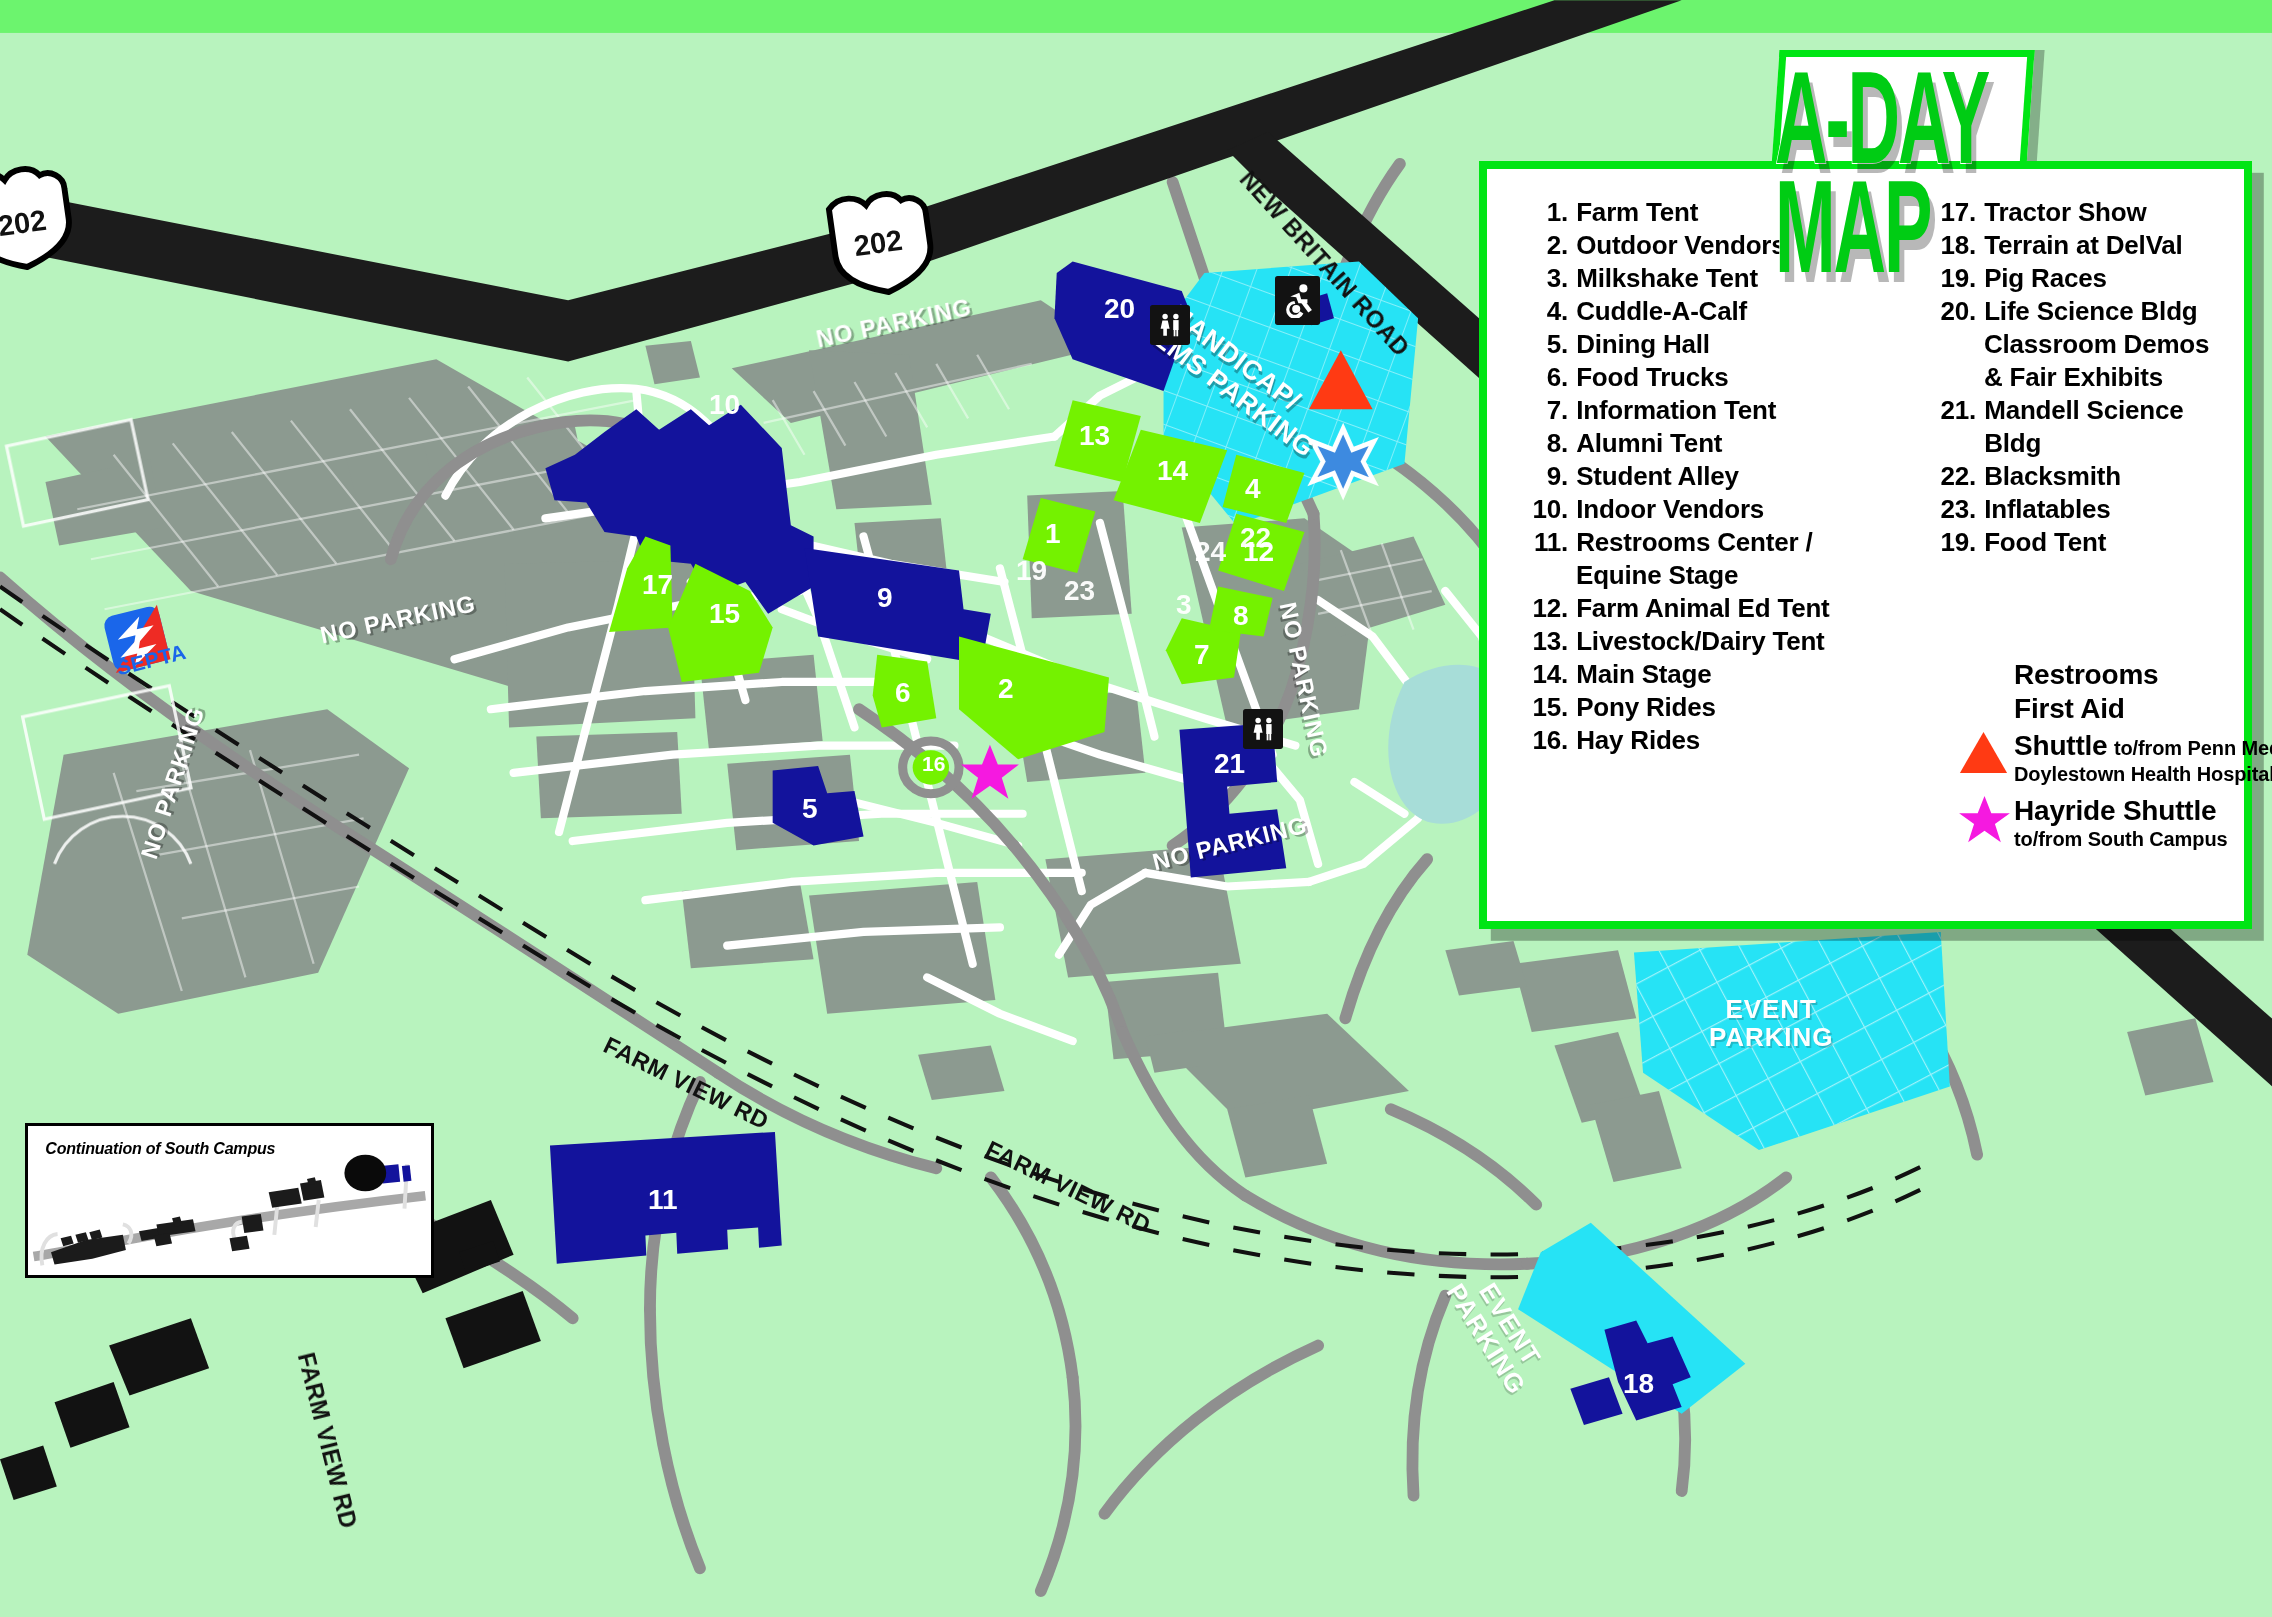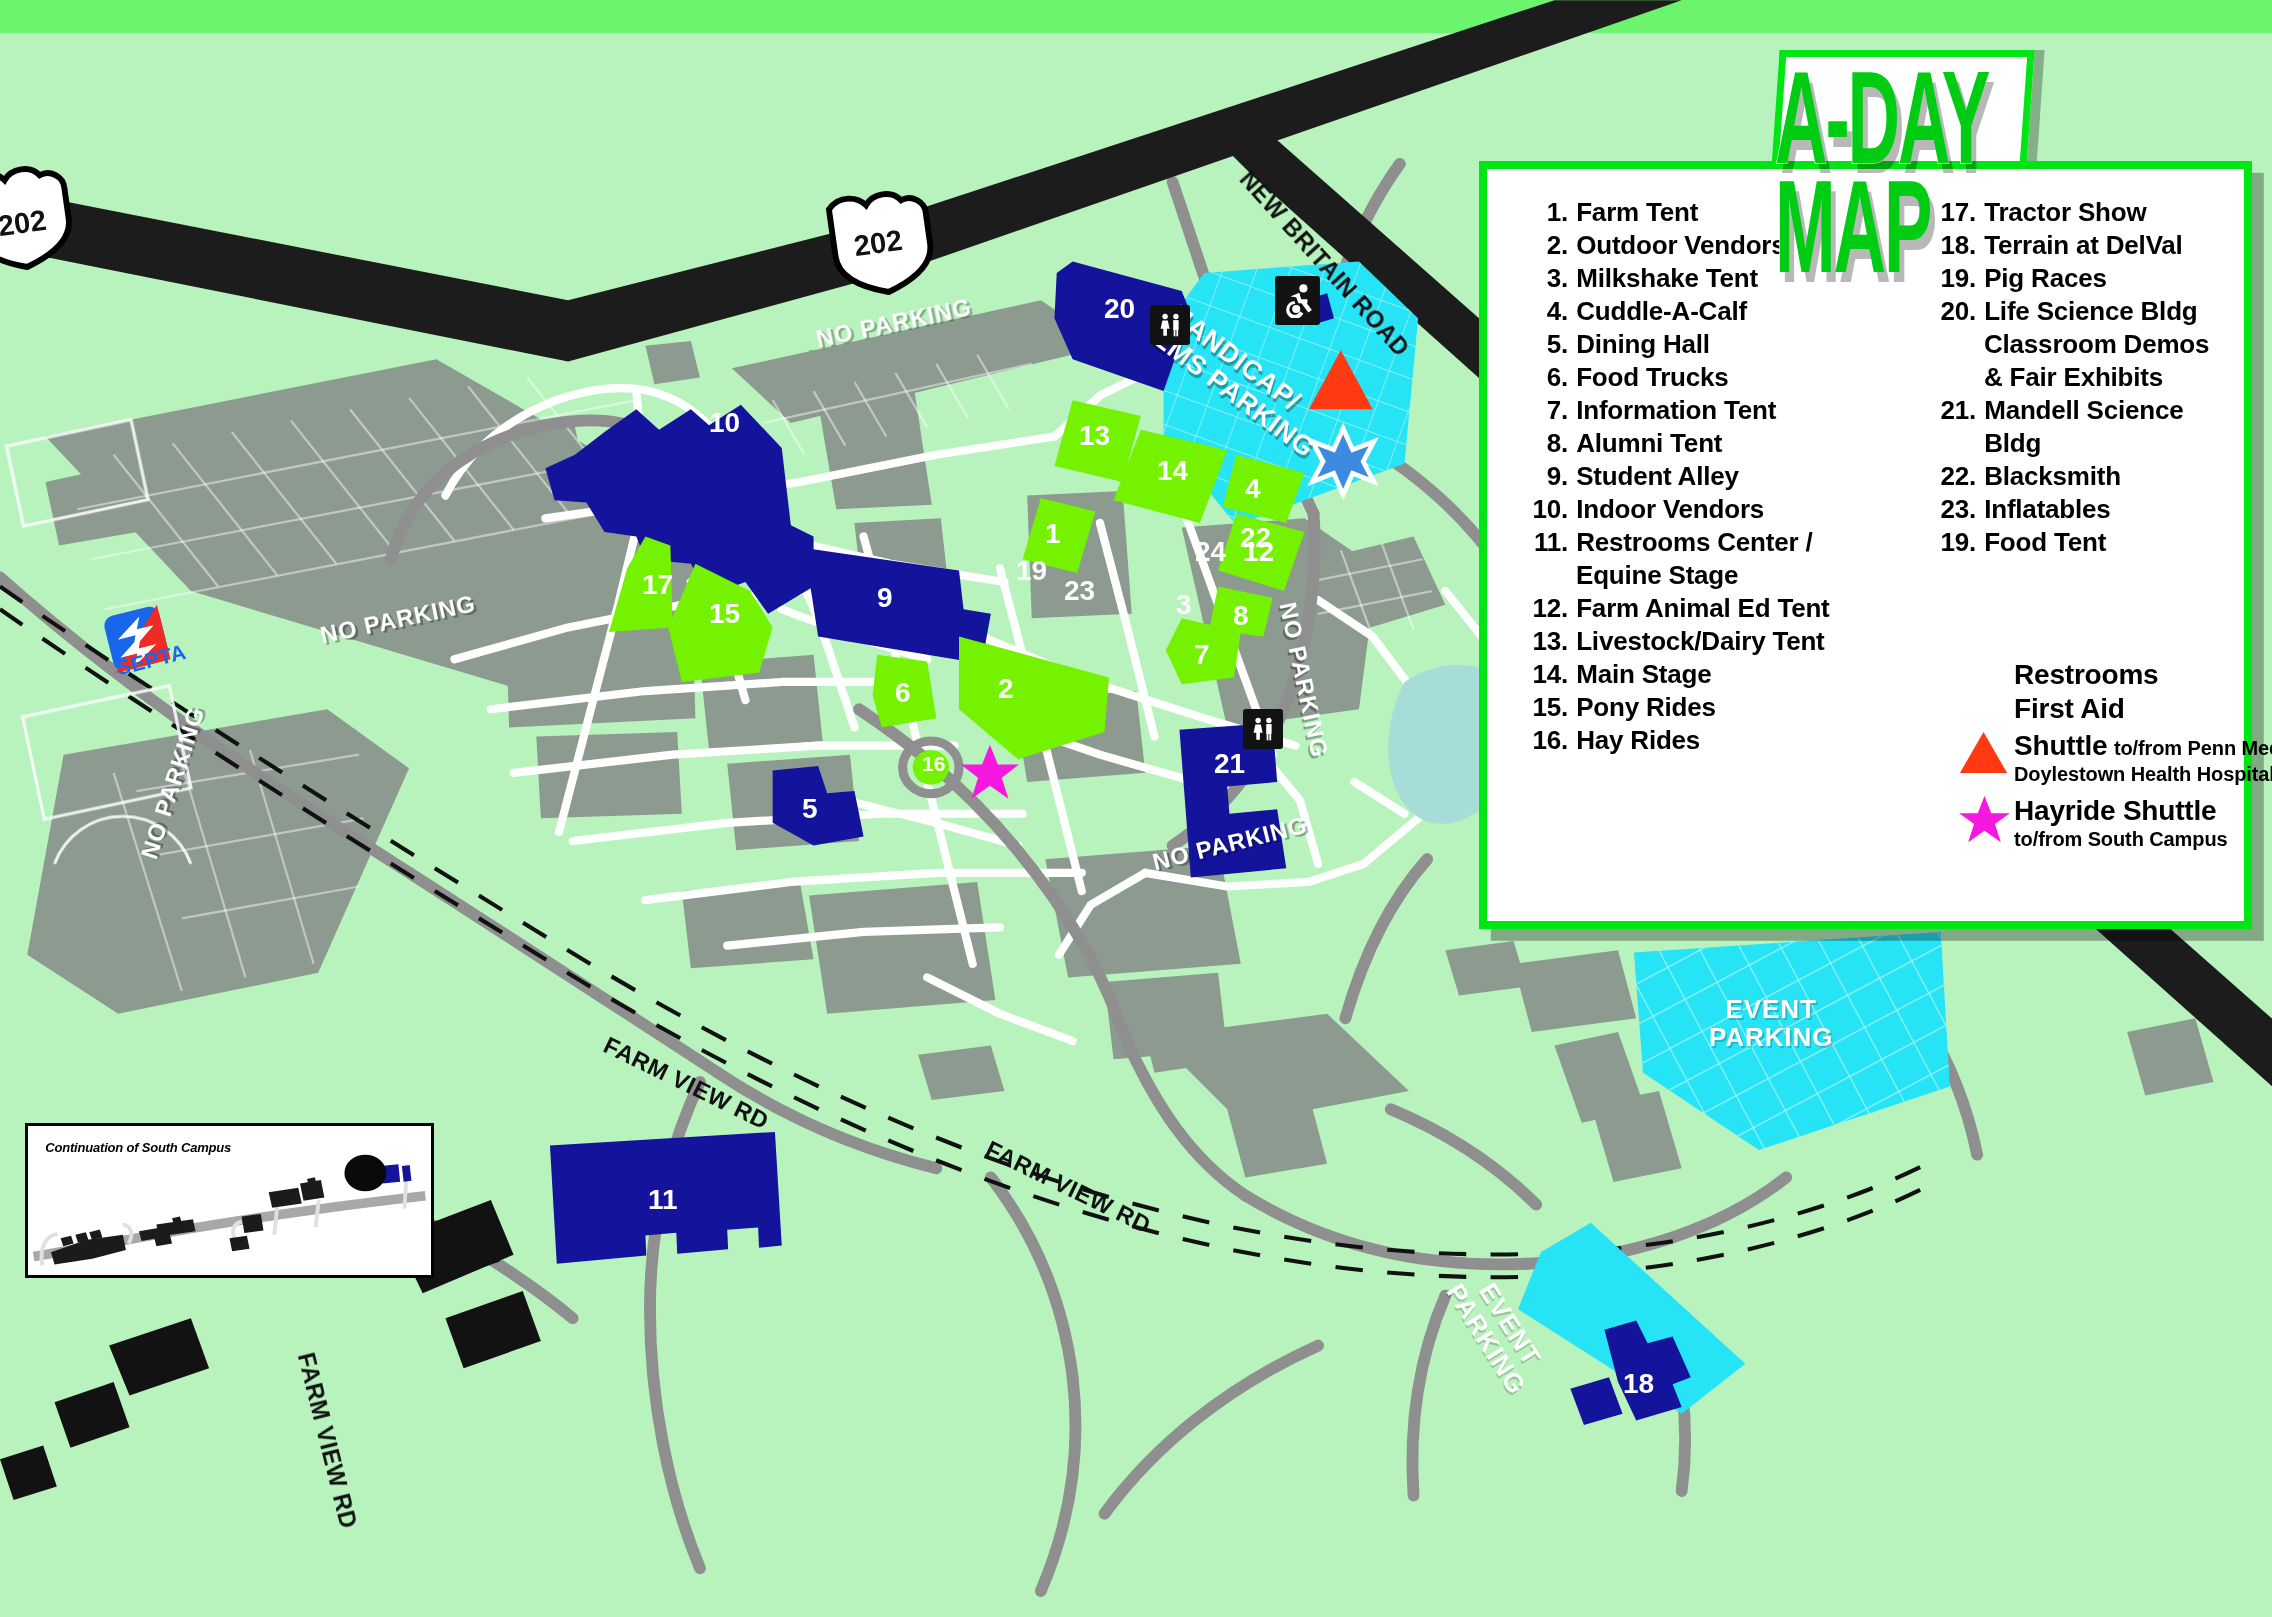--- a/index.html
+++ b/index.html
@@ -72,21 +72,21 @@
     box-shadow:10px 0 0 rgba(0,0,0,.28);
   }
 
   
   #inset{
     position:absolute;left:25px;top:1123px;width:409px;height:155px;
     background:#fff;border:3.2px solid #000;box-sizing:border-box;overflow:hidden;
   }
   #inset-title{
     position:absolute;left:17.3px;top:13.6px;font-weight:bold;font-style:italic;
-    font-size:13px;color:#000;letter-spacing:-0.2px;
+    font-size:16px;color:#000;letter-spacing:-0.2px;
   }
 
   
   .lbl{position:absolute;white-space:nowrap;font-weight:bold;}
   .lbl-np{ 
     color:#fff;font-size:23.6px;letter-spacing:0.9px;
     text-shadow:2.3px 2.3px 0 rgba(0,0,0,.30);
   }
   .lbl-road{color:#111;font-size:23.6px;letter-spacing:0.5px;}
   .lbl-ep{ 
@@ -391,21 +391,21 @@
   <div class="badge" style="left:1275px;top:276px;width:45px;height:49px;">
     <svg width="34" height="35" viewBox="0 0 74 78">
       <circle cx="49" cy="12" r="9" fill="#fff"></circle>
       <path d="M20,30 L40,22 L44,36 L58,36 L58,45 L38,45 L33,32 Z" fill="#fff"></path>
       <path d="M29,40 a20,20 0 1 0 20,28 l-8,-5 a12,12 0 1 1 -10,-16 Z" fill="#fff"></path>
       <path d="M44,44 L60,66 L68,60 L54,42 Z" fill="#fff"></path>
       <circle cx="33" cy="58" r="9" fill="#fff"></circle>
     </svg>
   </div>
 
-  <div class="lbl lbl-num" style="left:709px;top:407px;text-align:center;">10</div>
+  <div class="lbl lbl-num" style="left:709px;top:389px;text-align:center;">10</div>
   <div class="lbl lbl-num" style="left:1104px;top:293px;">20</div>
   <div class="lbl lbl-num" style="left:642px;top:569px;">17</div>
   <div class="lbl lbl-num" style="left:709px;top:598px;">15</div>
   <div class="lbl lbl-num" style="left:1079px;top:420px;">13</div>
   <div class="lbl lbl-num" style="left:1045px;top:518px;">1</div>
   <div class="lbl lbl-num" style="left:1157px;top:455px;">14</div>
   <div class="lbl lbl-num" style="left:1245px;top:473px;">4</div>
   <div class="lbl lbl-num" style="left:1243px;top:536px;">12</div>
   <div class="lbl lbl-num" style="left:877px;top:582px;">9</div>
   <div class="lbl lbl-num" style="left:998px;top:673px;">2</div>

